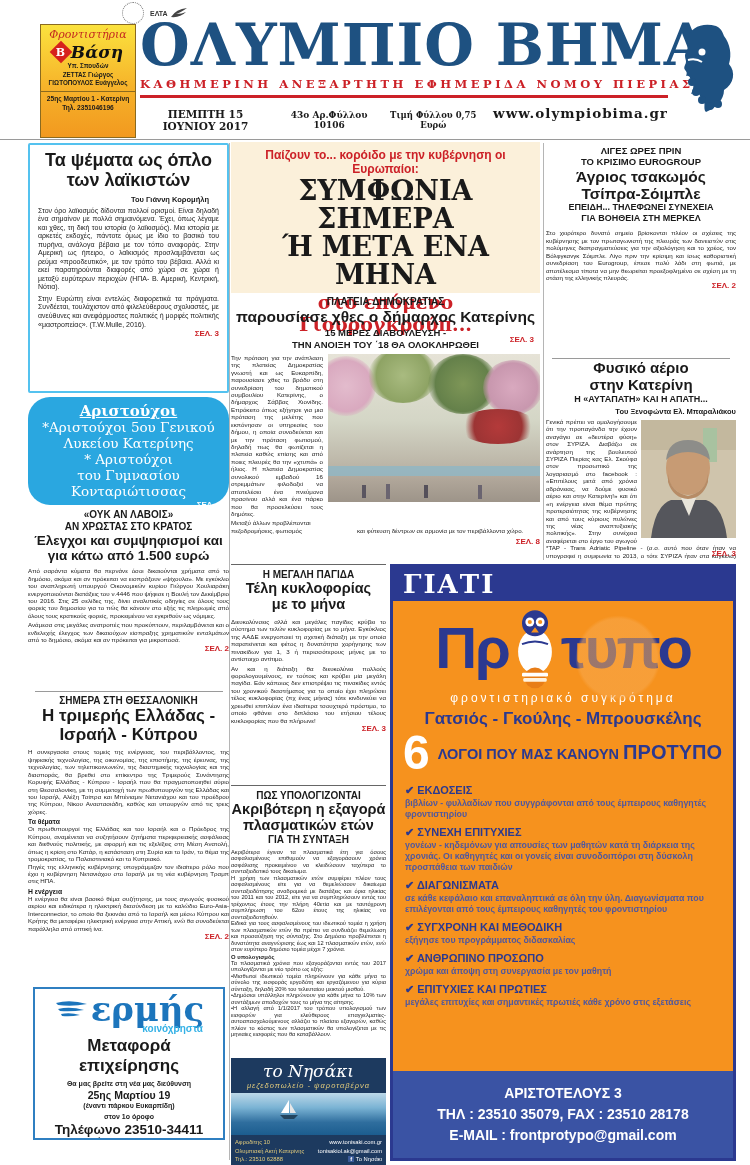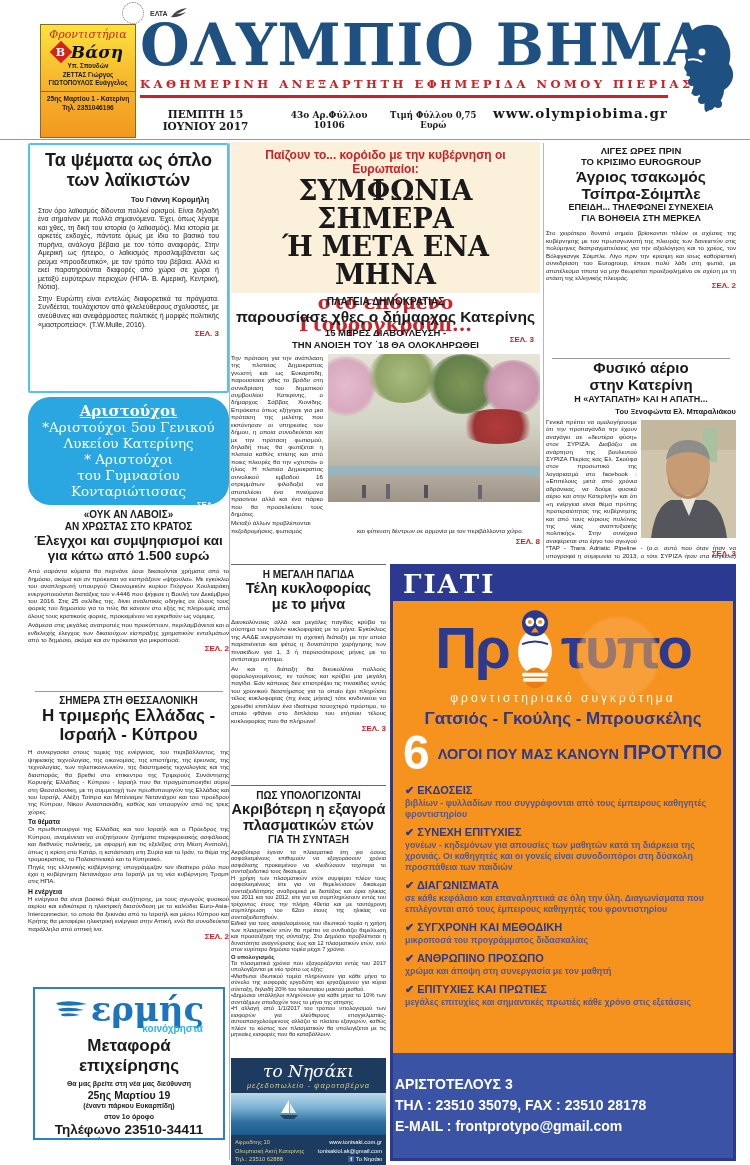--- a/index.html
+++ b/index.html
@@ -121,22 +121,22 @@
       background:radial-gradient(circle,#f8a94e 0%,#f8a94e 55%,transparent 60%);opacity:.55;}
   #protypo .logosub{color:#fff;font-size:12px;letter-spacing:3px;text-align:center;margin-top:2px;}
   #protypo .names{color:#2b3990;font-weight:bold;font-size:17px;text-align:center;margin-top:4px;}
   #protypo .sixrow{display:flex;align-items:center;gap:8px;padding:2px 10px;}
   #protypo .six{color:#fff;font-weight:bold;font-size:48px;line-height:0.9;}
   #protypo .sixlbl{color:#2b3990;font-weight:bold;font-size:14.5px;}
   #protypo .sixlbl b{font-size:20px;}
   #protypo .reasons{padding:2px 12px 0 12px;}
   #protypo .rt{color:#2b3990;font-weight:bold;font-size:11px;margin-top:6px;}
   #protypo .rx{color:#51589d;font-size:8.8px;line-height:1.25;margin-top:1px;font-weight:bold;}
-  #protypo .footer{margin-top:auto;background:#3a53a4;color:#fff;
-      font-weight:bold;font-size:14px;line-height:1.5;padding:21px 2px;}
+  #protypo .footer{margin-top:auto;background:#3a53a4;color:#fff;text-align:center;
+      font-weight:bold;font-size:14px;line-height:1.5;padding:12px 2px;}
 </style>
 </head>
 <body>
 
 <div id="page">
 
   <div class="abs" id="stamps">
     <div id="stamp-circle"></div>
     <div id="elta-box">
       <span>ΕΛΤΑ</span>
@@ -400,21 +400,21 @@
       <span class="sixlbl"><span>ΛΟΓΟΙ ΠΟΥ ΜΑΣ ΚΑΝΟΥΝ</span> <b>ΠΡΟΤΥΠΟ</b></span>
     </div>
     <div class="reasons">
       <div class="rt"><span>✔</span> <span>ΕΚΔΟΣΕΙΣ</span></div>
       <div class="rx">βιβλίων - φυλλαδίων που συγγράφονται από τους έμπειρους καθηγητές φροντιστηρίου</div>
       <div class="rt"><span>✔</span> <span>ΣΥΝΕΧΗ ΕΠΙΤΥΧΙΕΣ</span></div>
       <div class="rx">γονέων - κηδεμόνων για απουσίες των μαθητών κατά τη διάρκεια της χρονιάς. Οι καθηγητές και οι γονείς είναι συνοδοιπόροι στη δύσκολη προσπάθεια των παιδιών</div>
       <div class="rt"><span>✔</span> <span>ΔΙΑΓΩΝΙΣΜΑΤΑ</span></div>
       <div class="rx">σε κάθε κεφάλαιο και επαναληπτικά σε όλη την ύλη. Διαγωνίσματα που επιλέγονται από τους έμπειρους καθηγητές του φροντιστηρίου</div>
       <div class="rt"><span>✔</span> <span>ΣΥΓΧΡΟΝΗ ΚΑΙ ΜΕΘΟΔΙΚΗ</span></div>
-      <div class="rx">μικροποσά του προγράμματος διδασκαλίας</div>
+      <div class="rx">εξήγησε του προγράμματος διδασκαλίας</div>
       <div class="rt"><span>✔</span> <span>ΑΝΘΡΩΠΙΝΟ ΠΡΟΣΩΠΟ</span></div>
       <div class="rx">χρώμα και άποψη στη συνεργασία με τον μαθητή</div>
       <div class="rt"><span>✔</span> <span>ΕΠΙΤΥΧΙΕΣ ΚΑΙ ΠΡΩΤΙΕΣ</span></div>
       <div class="rx">μεγάλες επιτυχίες και σημαντικές πρωτιές κάθε χρόνο στις εξετάσεις</div>
     </div>
     <div class="footer">
       <div>ΑΡΙΣΤΟΤΕΛΟΥΣ 3</div>
       <div>ΤΗΛ : 23510 35079, FAX : 23510 28178</div>
       <div>E-MAIL : frontprotypo@gmail.com</div>
     </div>

